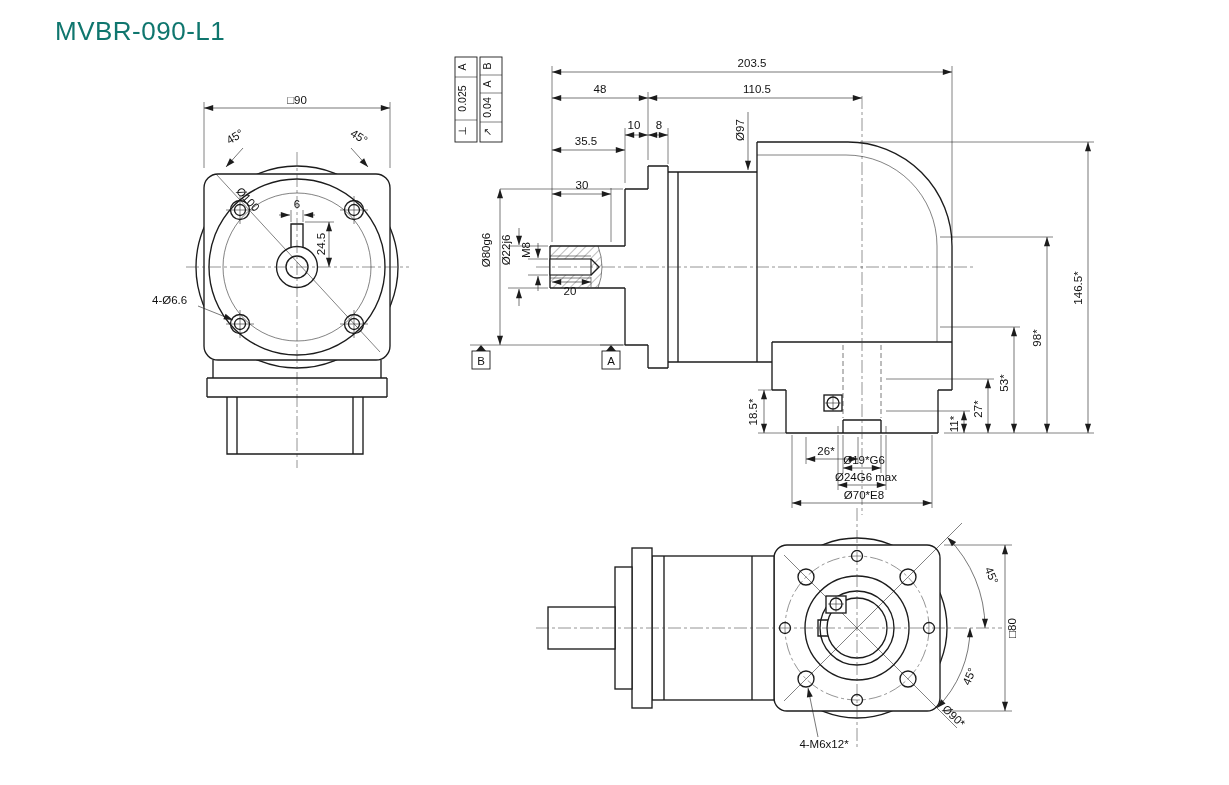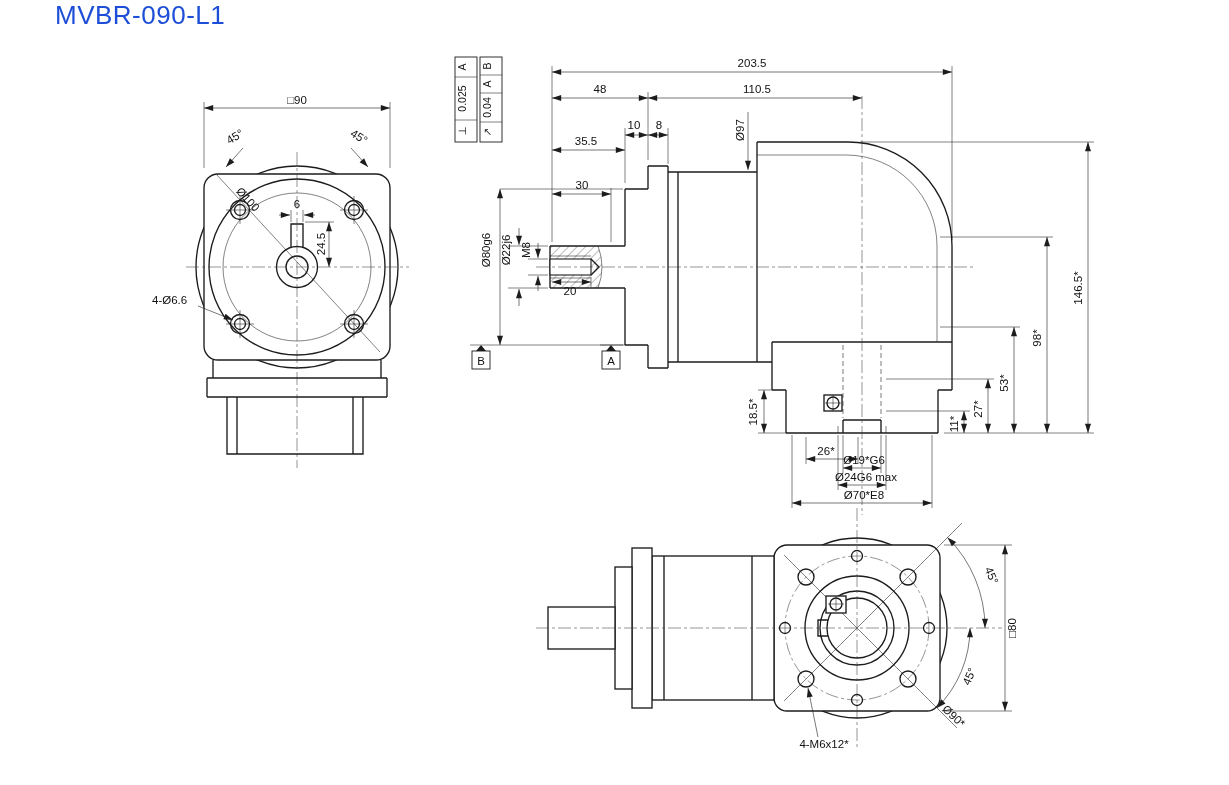--- a/index.html
+++ b/index.html
@@ -1,18 +1,18 @@
 <!DOCTYPE html>
 <html><head>
 <meta charset="utf-8">
 <style>
   html,body { margin:0; padding:0; background:#ffffff; }
   #stage { position:relative; width:1229px; height:785px; background:#fff; overflow:hidden; }
-  .title { position:absolute; left:55px; top:0; font:26px "Liberation Sans",sans-serif;
-           color:#1d4ed8; letter-spacing:.5px; }
+  .title { position:absolute; left:55px; top:16px; font:26px "Liberation Sans",sans-serif;
+           color:#0f766e; letter-spacing:.5px; }
   svg { position:absolute; left:0; top:0; }
   svg text { font-family:"Liberation Sans",sans-serif; font-size:11.5px; fill:#111; }
   svg text.sm { font-size:10.5px; }
   .ol  { fill:none; stroke:#1c1c1c; stroke-width:1.35; }
   .olw { fill:#ffffff; stroke:#1c1c1c; stroke-width:1.35; }
   .tl  { fill:none; stroke:#1c1c1c; stroke-width:.55; }
   .cl  { fill:none; stroke:#3a3a3a; stroke-width:.55; stroke-dasharray:13 3 3 3; }
   .hid { fill:none; stroke:#333; stroke-width:.65; stroke-dasharray:5 3; }
   .dim { fill:none; stroke:#1c1c1c; stroke-width:.6; }
   .box { fill:#fff; stroke:#1c1c1c; stroke-width:.9; }

